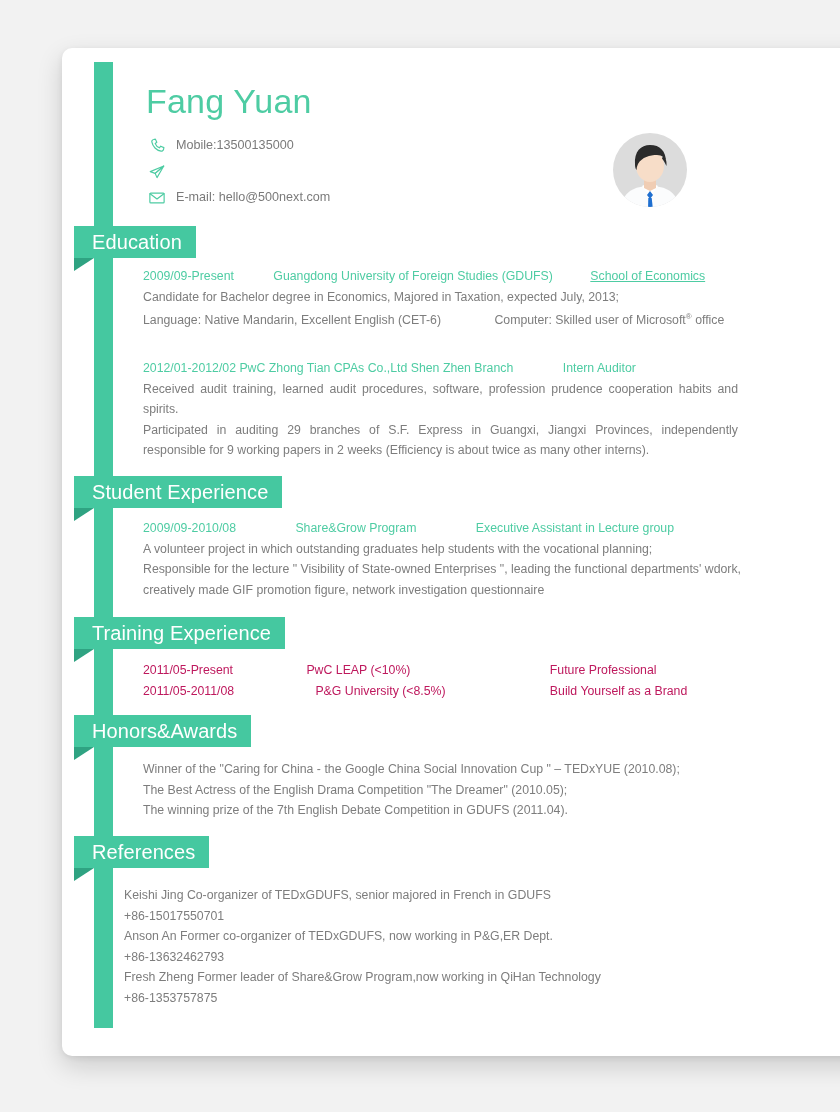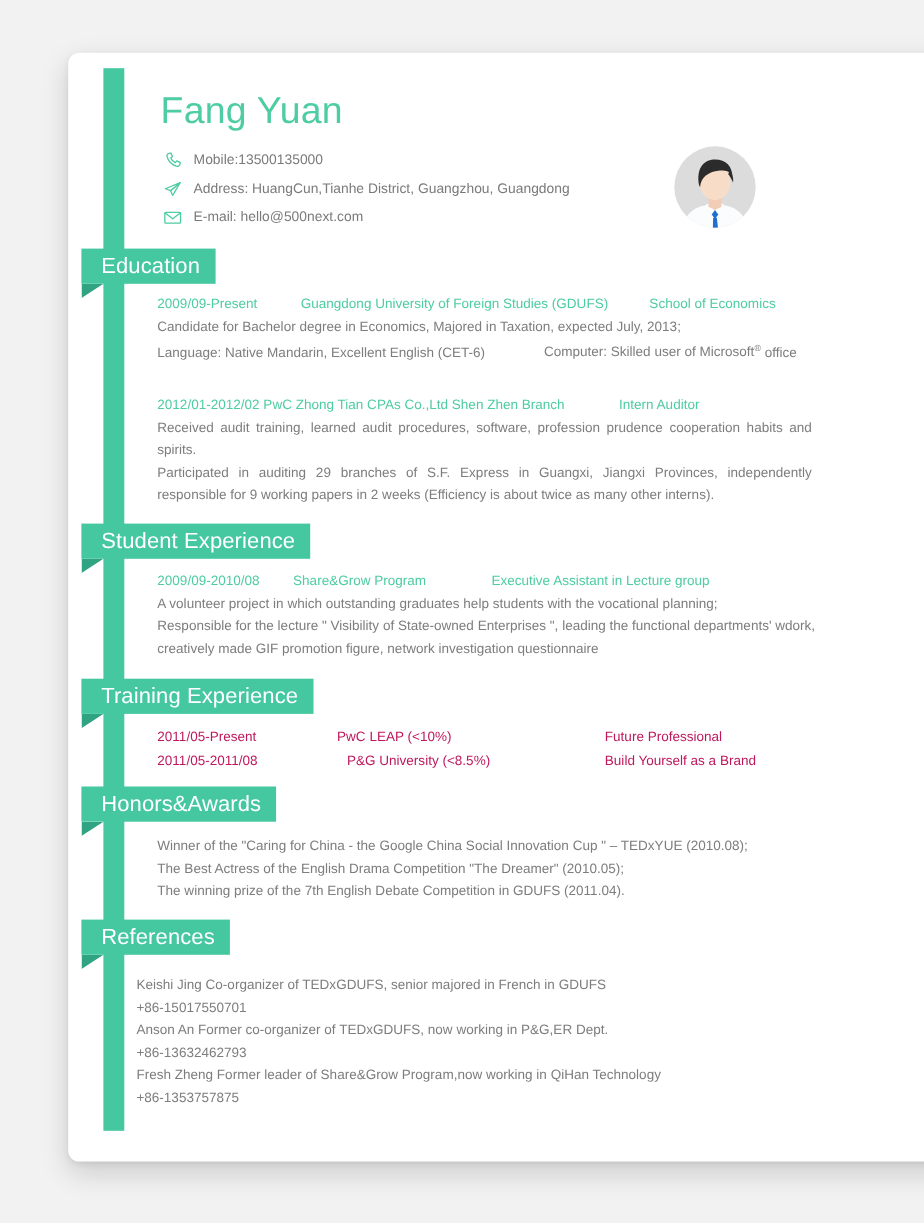--- a/index.html
+++ b/index.html
@@ -188,21 +188,20 @@
           <span class="contact-text">Mobile:13500135000</span>
         </div>
 
         <div class="contact-row">
           <span class="contact-icon">
             <svg width="18" height="18" viewBox="0 0 24 24" fill="none" stroke="#4ecca3" stroke-width="1.5" stroke-linecap="round" stroke-linejoin="round">
               <path d="M21 4 L3 11.5 L9.5 13.8 L21 4 Z"></path>
               <path d="M21 4 L12 19.5 L9.5 13.8 L21 4 Z"></path>
             </svg>
           </span>
-          <span class="contact-text">Address: HuangCun,Tianhe District, Guangzhou, Guangdong</span>
         </div>
 
         <div class="contact-row">
           <span class="contact-icon">
             <svg width="18" height="18" viewBox="0 0 24 24" fill="none" stroke="#4ecca3" stroke-width="1.6" stroke-linecap="round" stroke-linejoin="round">
               <rect x="2.5" y="5.5" width="19" height="13" rx="1.2"></rect>
               <path d="M2.8 6.2 L12 13.2 L21.2 6.2"></path>
             </svg>
           </span>
           <span class="contact-text">E-mail: hello@500next.com</span>
@@ -243,21 +242,21 @@
         <div class="banner">
           <span class="banner-label">Education</span>
           <span class="banner-fold"></span>
         </div>
       </div>
 
       <div class="block" style="left:81px; top:218px; width:595px;">
         <div class="meta-row">
           <span>2009/09-Present</span>
           <span class="c2" style="margin-left:36px;">Guangdong University of Foreign Studies (GDUFS)</span>
-          <span class="c3" style="margin-left:34px;">School of Economics</span>
+          <span class="c3" style="margin-left:34px;text-decoration:underline;">School of Economics</span>
         </div>
         <div class="line">Candidate for Bachelor degree in Economics, Majored in Taxation, expected July, 2013;</div>
         <div class="line">
           <span>Language: Native Mandarin, Excellent English (CET-6)</span>
           <span style="margin-left:50px;">Computer: Skilled user of Microsoft</span><sup>®</sup>
           <span>office</span>
         </div>
       </div>
 
       <div class="block" style="left:81px; top:310px; width:595px;">
@@ -275,21 +274,21 @@
       <div class="banner-wrap" style="top:428px;">
         <div class="banner">
           <span class="banner-label">Student Experience</span>
           <span class="banner-fold"></span>
         </div>
       </div>
 
       <div class="block" style="left:81px; top:470px; width:600px;">
         <div class="meta-row">
           <span>2009/09-2010/08</span>
-          <span class="c2" style="margin-left:27px;">Share&amp;Grow Program</span>
+          <span class="c2" style="margin-left:56px;">Share&amp;Grow Program</span>
           <span class="c3" style="margin-left:56px;">Executive Assistant in Lecture group</span>
         </div>
         <div class="line">A volunteer project in which outstanding graduates help students with the vocational planning;</div>
         <div class="line">Responsible for the lecture " Visibility of State-owned Enterprises ", leading the functional departments' wdork,</div>
         <div class="line">creatively made GIF promotion figure, network investigation questionnaire</div>
       </div>
     </div>
 
     <div class="section">
       <div class="banner-wrap" style="top:569px;">

